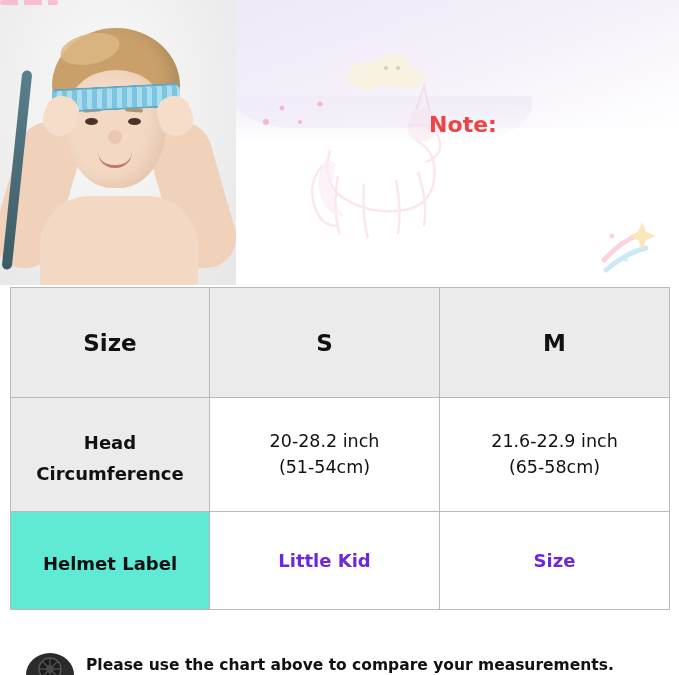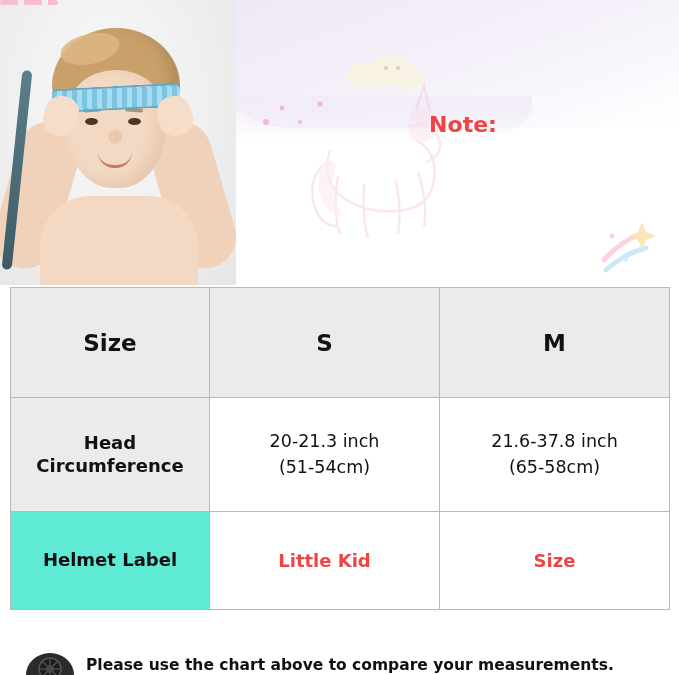--- a/index.html
+++ b/index.html
@@ -262,23 +262,23 @@
 
   .row-head td { height: 109px; background: #ebebeb; }
   .row-mid td  { height: 113px; background: #ebebeb; }
   .row-bot td  { height: 97px;  background: #5eead4; }
 
   
   .cell-white { background: #ffffff !important; }
 
   .hd-size { font-size: 23px; font-weight: bold; color: #111; }
   .hd-s, .hd-m { font-size: 23px; font-weight: bold; color: #111; }
-  .lbl { font-size: 18px; font-weight: bold; line-height: 1.25; color: #111; }
+  .lbl { font-size: 18px; font-weight: bold; line-height: 1.25; color: #111; margin-top: 8px; }
   .val { font-size: 17.5px; line-height: 1.45; color: #111; }
-  .val-strong { font-size: 18px; font-weight: bold; color: #ef4444; }
+  .val-strong { font-size: 18px; font-weight: bold; color: #6d28d9; }
 
   
   .footer {
     position: absolute;
     left: 0;
     top: 637px;
     width: 669px;
     height: 63px;
     background: #ffffff;
   }
@@ -389,25 +389,25 @@
           <span class="hd-m">M</span>
         </td>
       </tr>
 
       <tr class="row-mid">
         <td>
           <div class="lbl">Head</div>
           <div class="lbl">Circumference</div>
         </td>
         <td class="cell-white">
-          <div class="val">20-21.3 inch</div>
+          <div class="val">20-28.2 inch</div>
           <div class="val">(51-54cm)</div>
         </td>
         <td class="cell-white">
-          <div class="val">21.6-37.8 inch</div>
+          <div class="val">21.6-22.9 inch</div>
           <div class="val">(65-58cm)</div>
         </td>
       </tr>
 
       <tr class="row-bot">
         <td>
           <div class="lbl">Helmet Label</div>
         </td>
         <td class="cell-white">
           <div class="val-strong">Little Kid</div>

